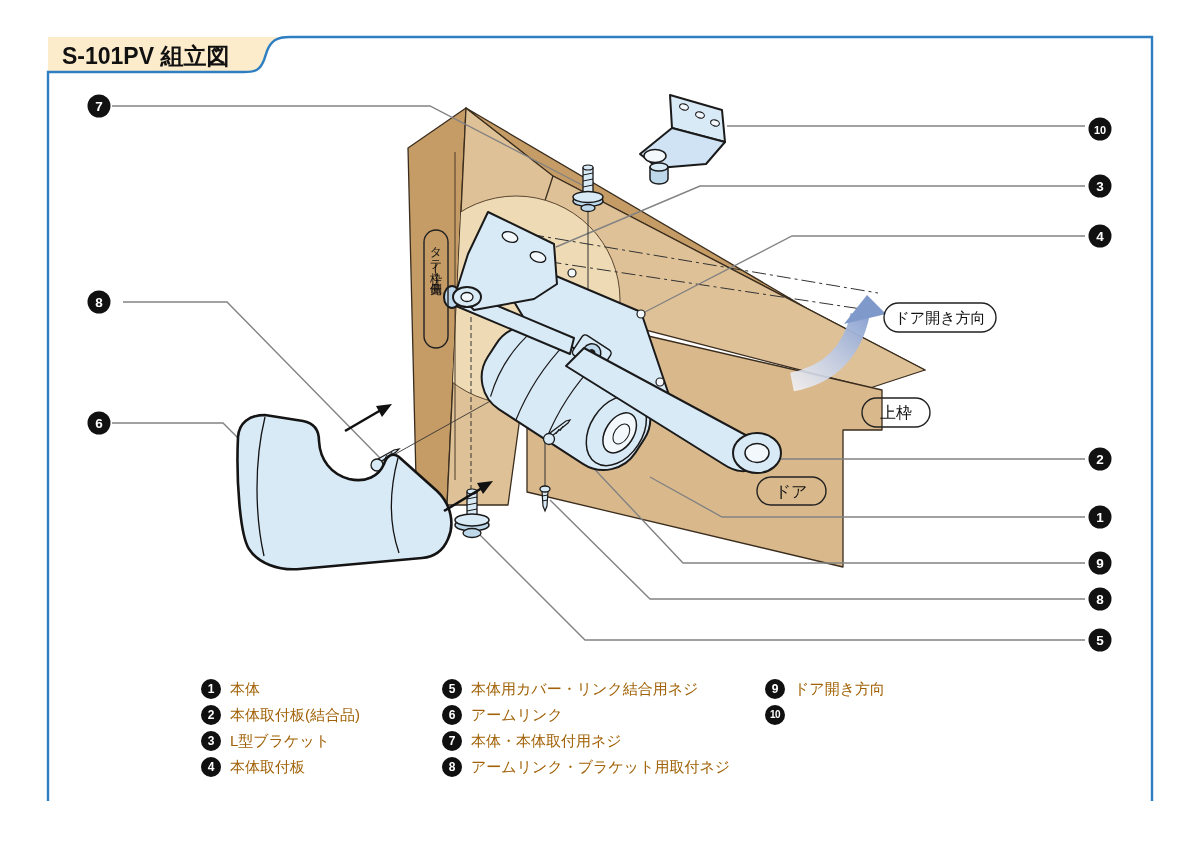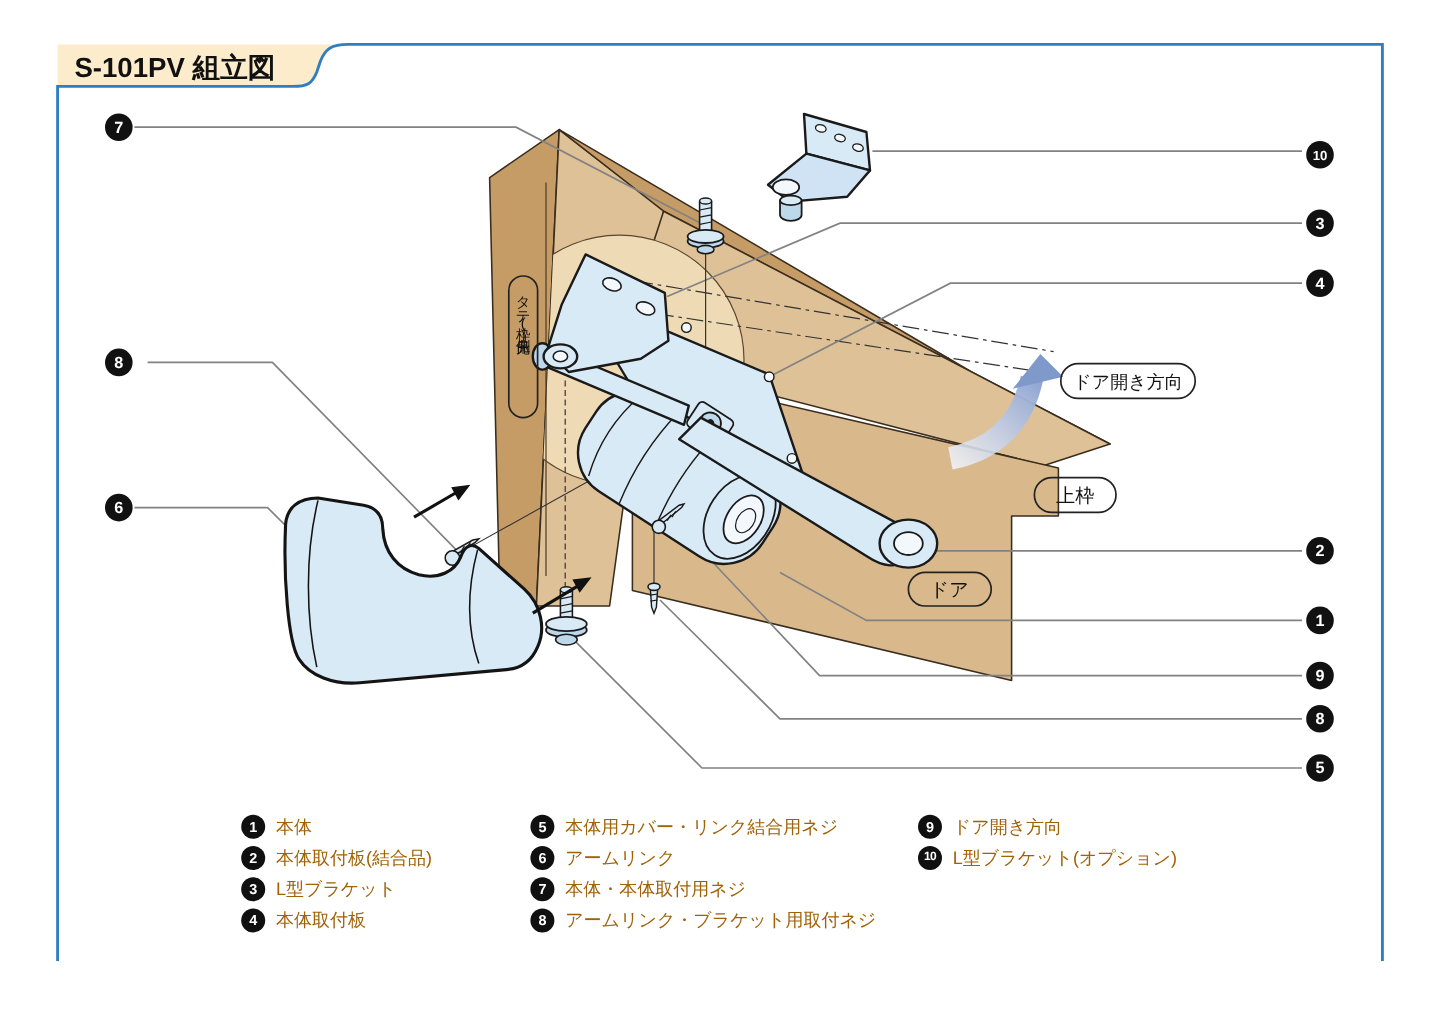--- a/index.html
+++ b/index.html
@@ -282,17 +282,16 @@
       <div class="legend-item" style="left: 442px; top: 757px;">
         <span class="legend-marker">8</span>
         <span class="legend-label">アームリンク・ブラケット用取付ネジ</span>
       </div>
       <div class="legend-item" style="left: 765px; top: 679px;">
         <span class="legend-marker">9</span>
         <span class="legend-label">ドア開き方向</span>
       </div>
       <div class="legend-item" style="left: 765px; top: 705px;">
         <span class="legend-marker two">10</span>
-        <span class="legend-label">L型ブラケット(オプション)</span>
       </div>
     </div>
 
 </div>
 
 </body></html>

